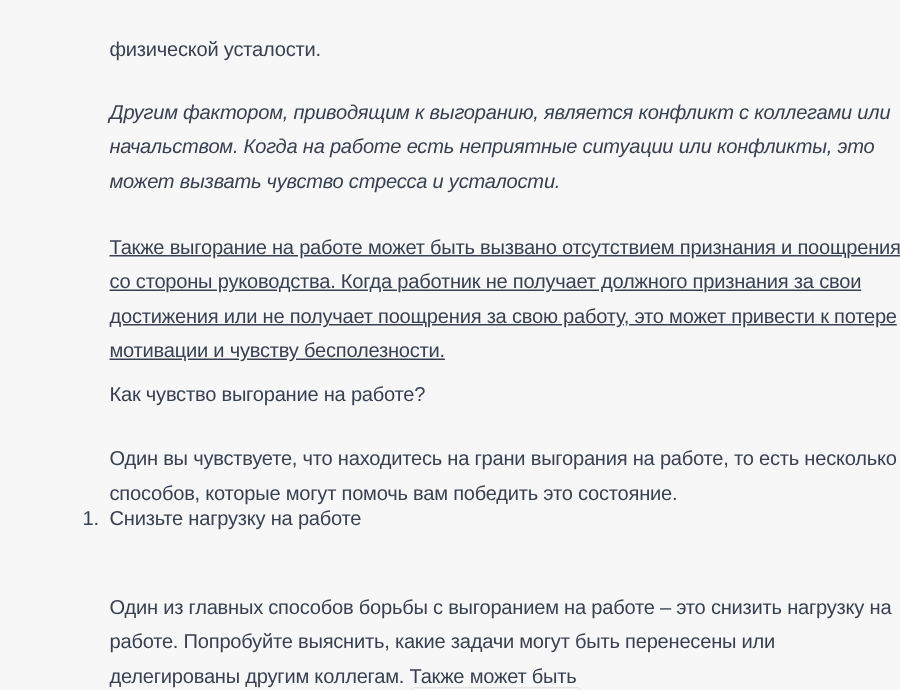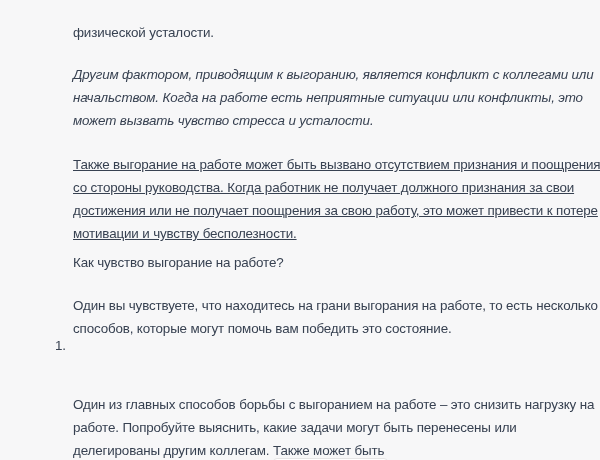--- a/index.html
+++ b/index.html
@@ -54,18 +54,19 @@
 
 <div class="message">
   <p class="p-first">физической усталости.</p>
   <p class="p2">Другим фактором, приводящим к выгоранию, является конфликт с коллегами или начальством. Когда на работе есть неприятные ситуации или конфликты, это может вызвать чувство стресса и усталости.</p>
   <p class="p3">Также выгорание на работе может быть вызвано отсутствием признания и поощрения со стороны руководства. Когда работник не получает должного признания за свои достижения или не получает поощрения за свою работу, это может привести к потере мотивации и чувству бесполезности.</p>
   <p class="p4">Как чувство выгорание на работе?</p>
   <p class="p5">Один вы чувствуете, что находитесь на грани выгорания на работе, то есть несколько способов, которые могут помочь вам победить это состояние.</p>
   <ol class="list">
     <li>
       <span class="num">1.</span>
+      <span>Снизьте нагрузку на работе</span>
     </li>
   </ol>
   <p class="p6">Один из главных способов борьбы с выгоранием на работе – это снизить нагрузку на работе. Попробуйте выяснить, какие задачи могут быть перенесены или делегированы другим коллегам. Также может быть</p>
 </div>
 
 <div class="stop-button"></div>
 
 </body></html>

